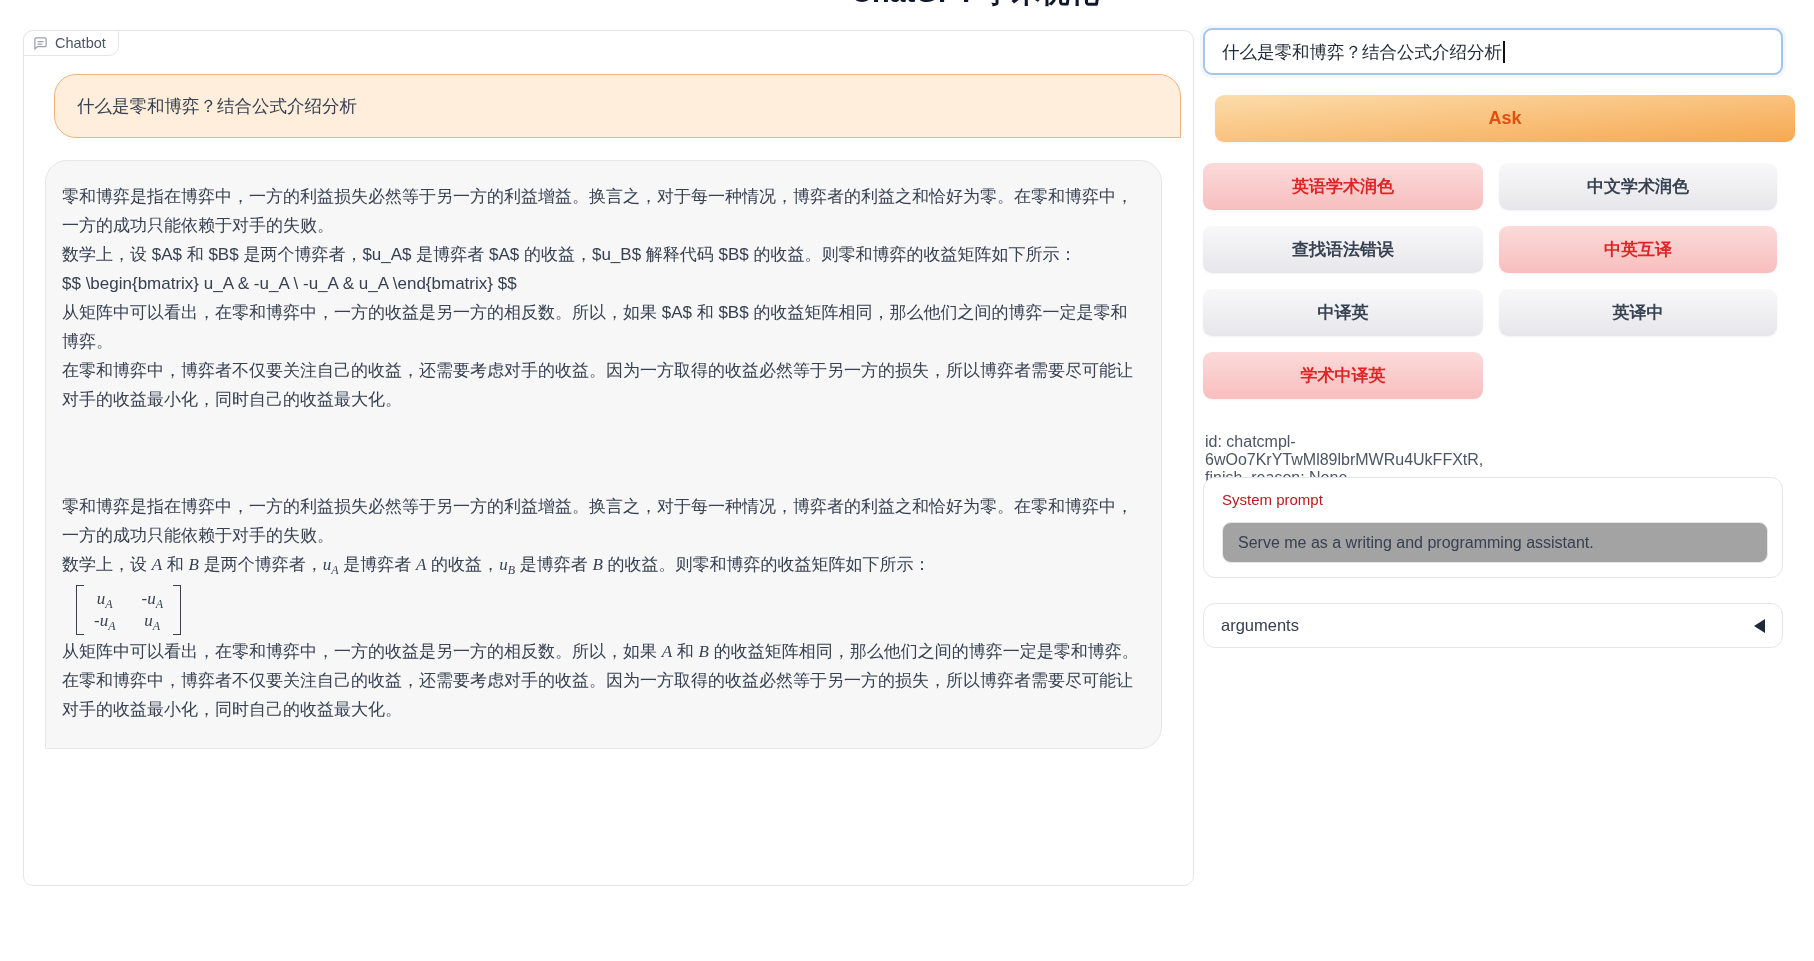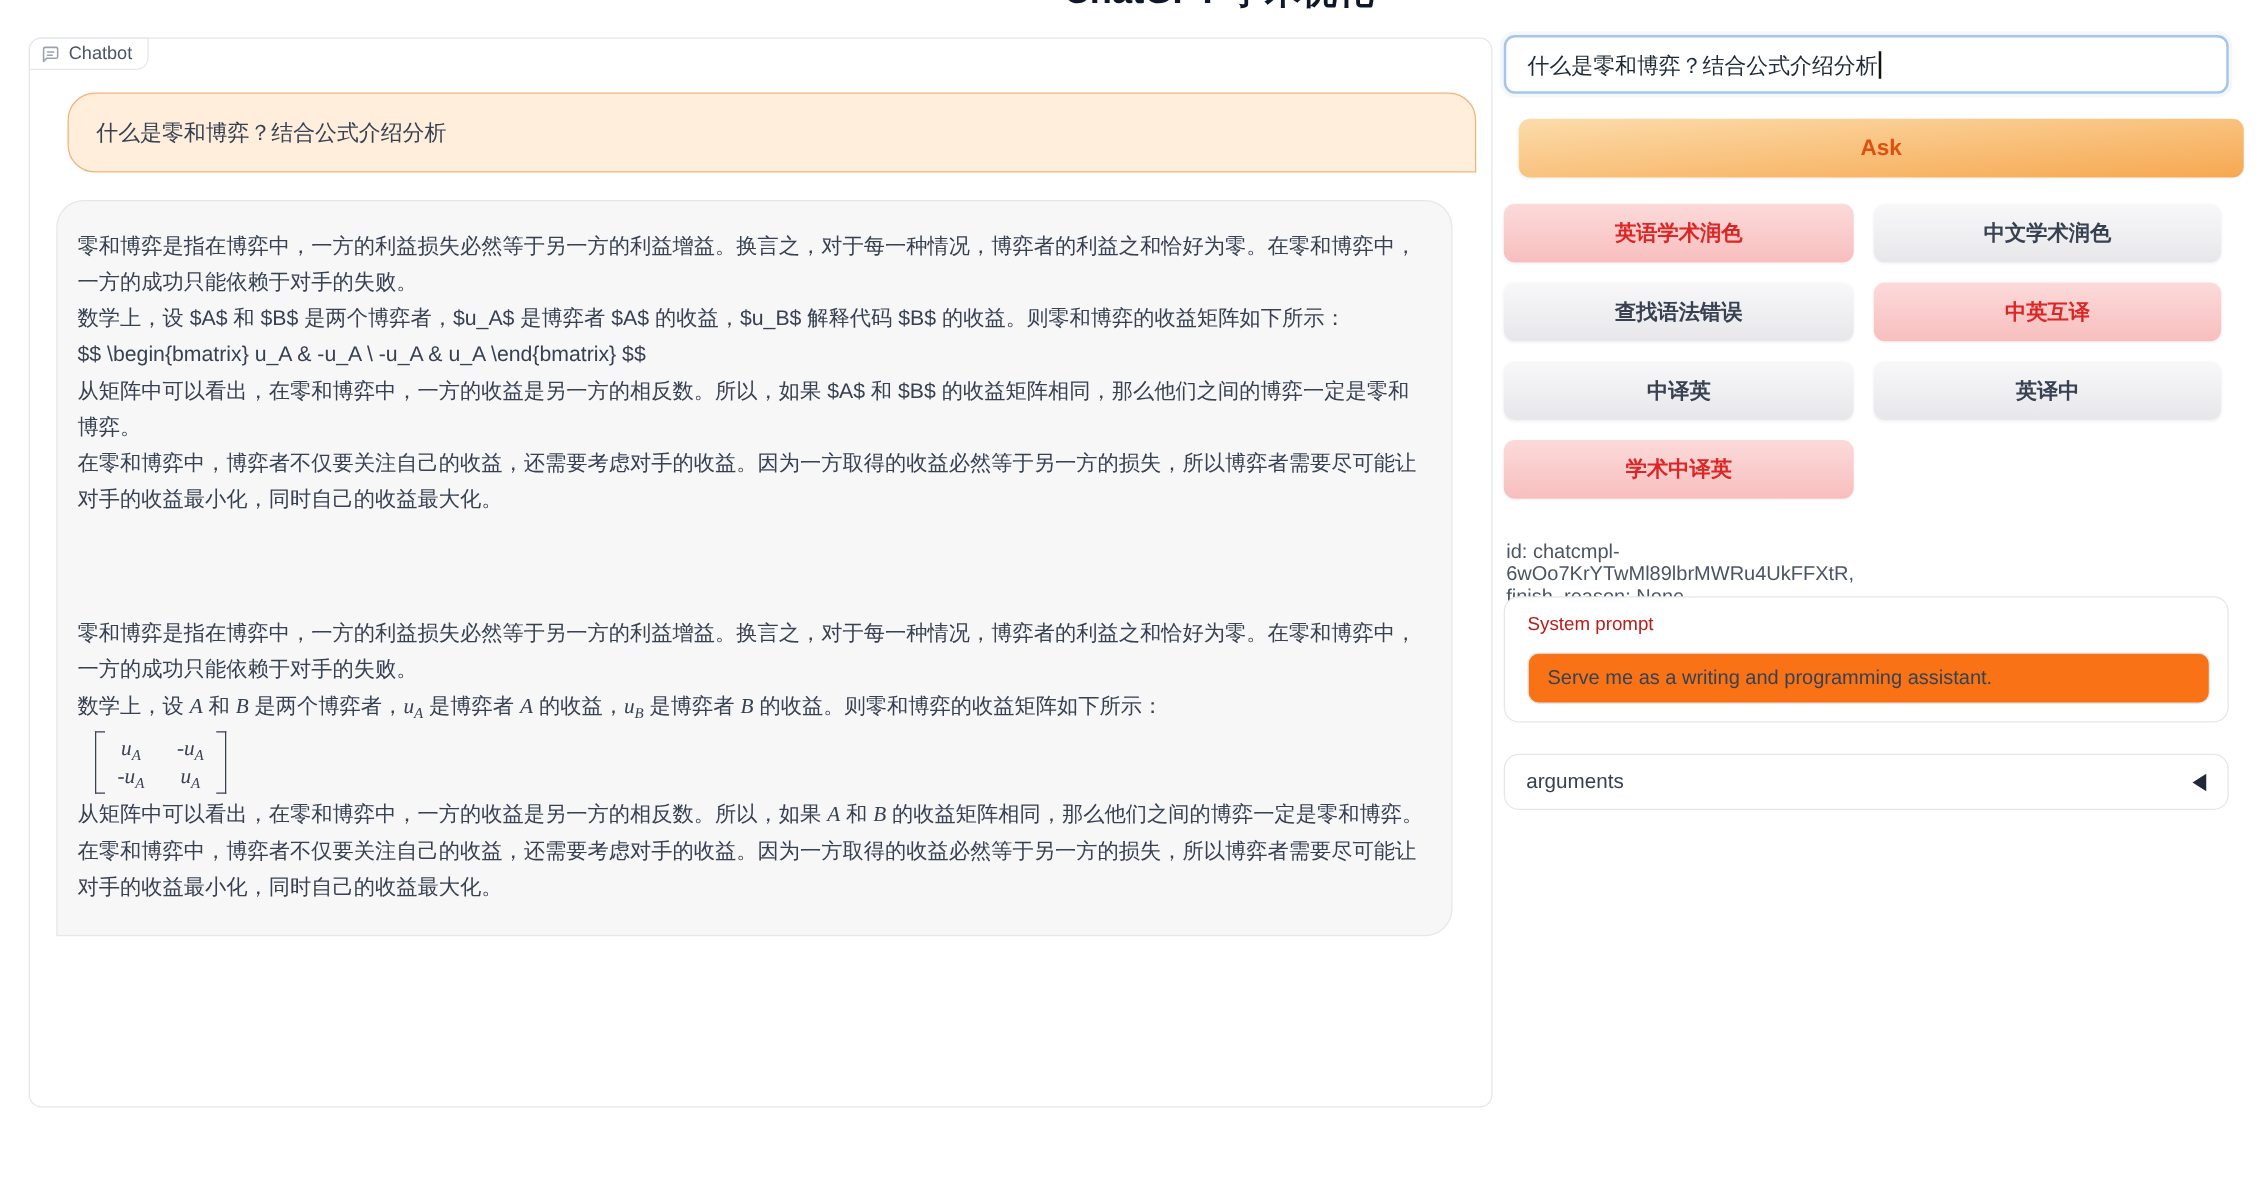--- a/index.html
+++ b/index.html
@@ -84,21 +84,21 @@
 
   .status-line{position:absolute;left:1205px;top:433px;font-size:16px;color:#4b5563;}
 
   .sys-card{
     position:absolute;left:1203px;top:477px;width:580px;height:101px;box-sizing:border-box;
     border:1px solid #e4e6ea;border-radius:12px;background:#fff;
   }
   .sys-label{position:absolute;left:18px;top:13px;font-size:15px;color:#b91c1c;}
   .sys-input{
     position:absolute;left:18px;top:44px;width:546px;height:41px;box-sizing:border-box;
-    border:1px solid #e4e6ea;border-radius:9px;background:#f97316;
+    border:1px solid #e4e6ea;border-radius:9px;background:#a3a3a3;
     display:flex;align-items:center;padding:0 15px;font-size:16px;color:#374151;cursor:text;
   }
 
   .acc{
     position:absolute;left:1203px;top:603px;width:580px;height:45px;box-sizing:border-box;
     border:1px solid #e4e6ea;border-radius:12px;background:#fff;
     display:flex;align-items:center;justify-content:space-between;padding:0 17px;cursor:pointer;
   }
   .acc-label{font-size:16.5px;color:#374151;}
   .tri{width:0;height:0;border-top:7px solid transparent;border-bottom:7px solid transparent;border-right:11px solid #1f2937;}

